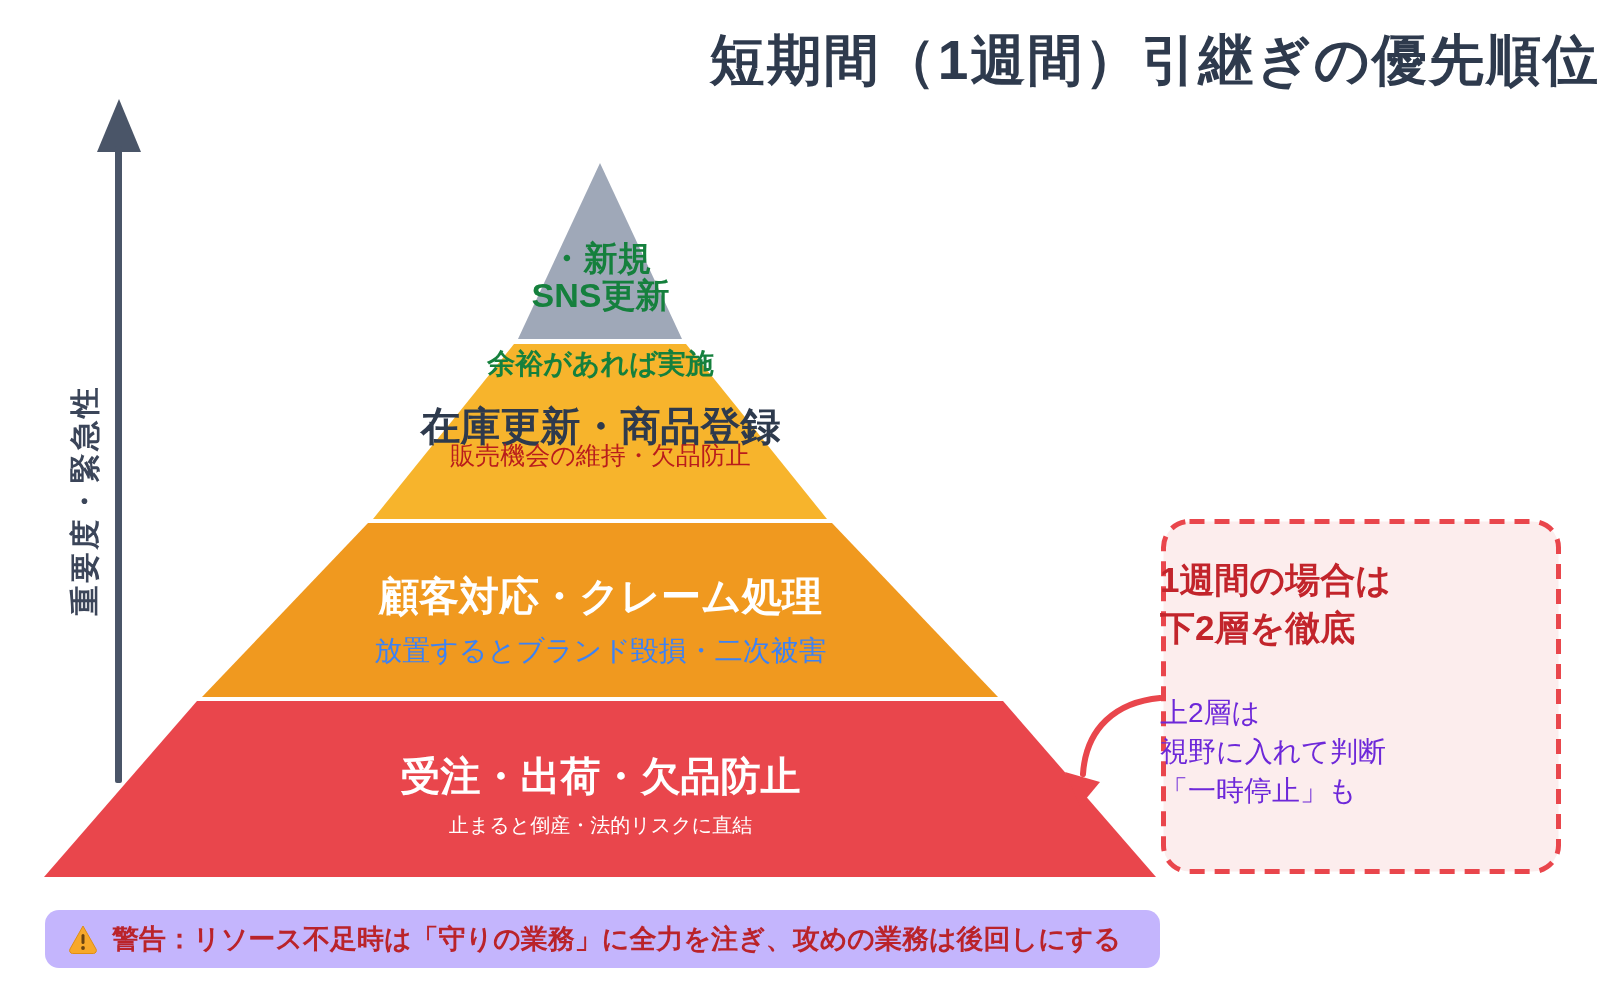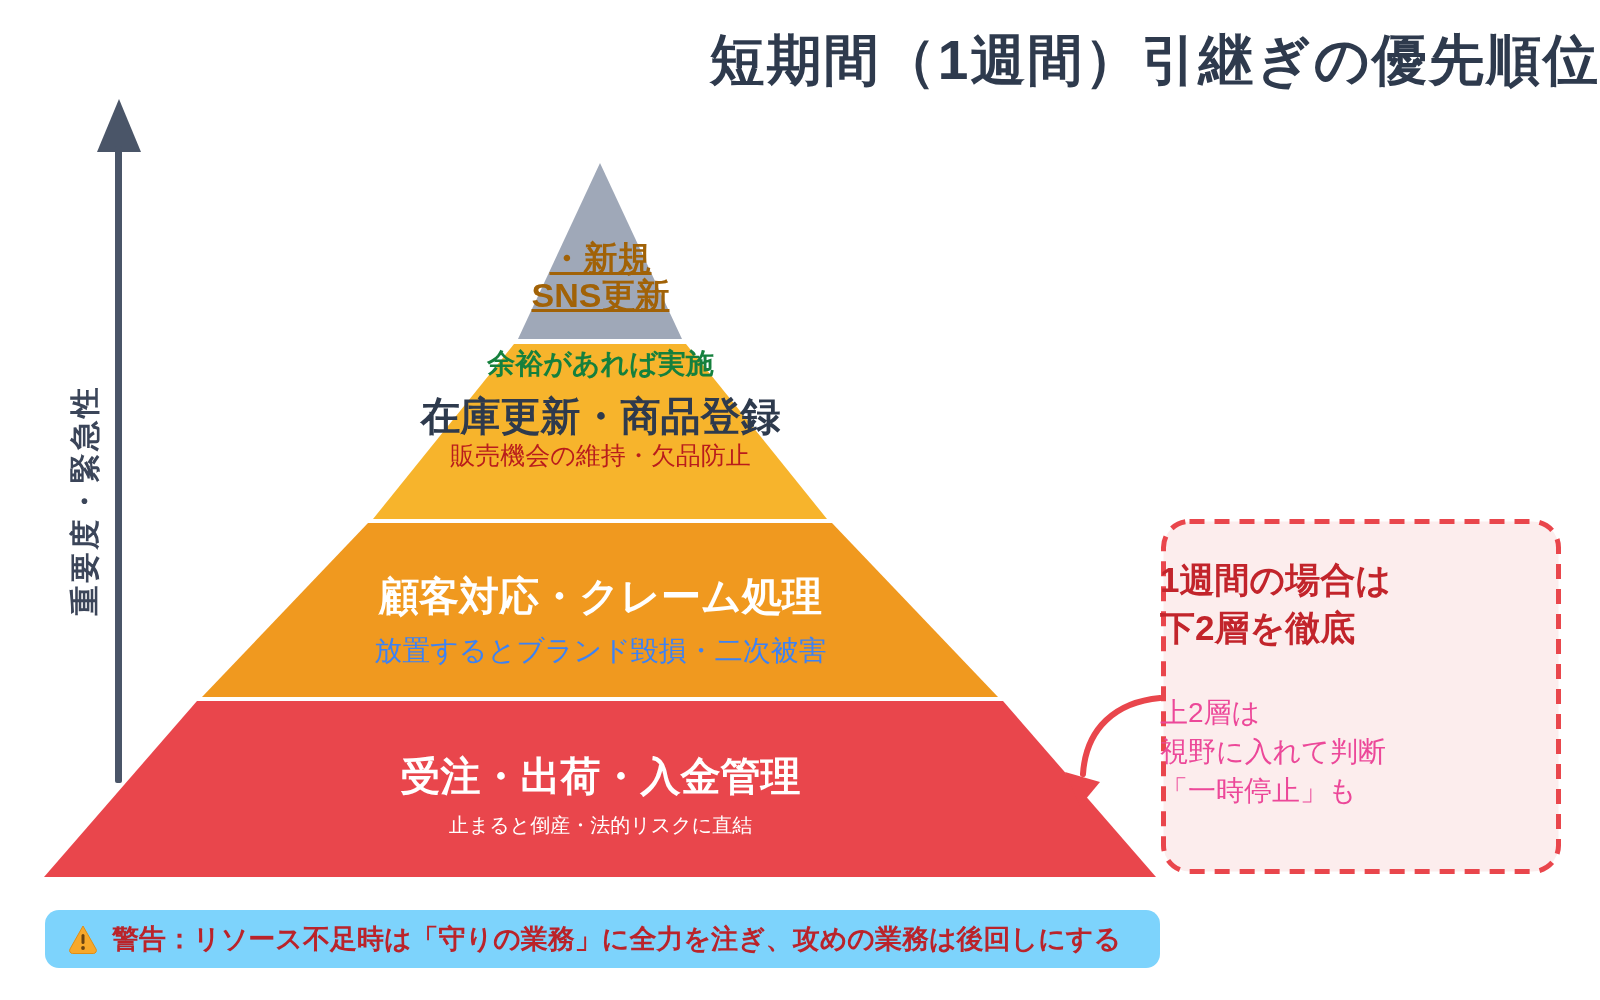--- a/index.html
+++ b/index.html
@@ -36,40 +36,40 @@
   .layer{position:absolute;left:0;width:1113px;}
   .l1{top:0;height:176px;background:#9FA8B8;
       clip-path:polygon(556px 0px,638px 176px,474px 176px);}
   .l2{top:181px;height:175px;background:#F7B42C;
       clip-path:polygon(470px 0px,642px 0px,783px 175px,329px 175px);}
   .l3{top:360px;height:174px;background:#F0991F;
       clip-path:polygon(324px 0px,788px 0px,954px 174px,158px 174px);}
   .l4{top:538px;height:176px;background:#E9464C;
       clip-path:polygon(153px 0px,959px 0px,1112px 176px,0px 176px);}
   .ptxt{position:absolute;left:0;width:1113px;text-align:center;white-space:nowrap;}
-  .t-top{top:77px;font-size:34px;font-weight:800;color:#a16207;line-height:37px;text-decoration:underline;}
+  .t-top{top:77px;font-size:34px;font-weight:800;color:#15803d;line-height:37px;}
   .note-gray{top:182px;font-size:28px;font-weight:700;color:#15803d;}
-  .t2{top:226px;font-size:40px;font-weight:800;color:#2E3A4D;}
+  .t2{top:236px;font-size:40px;font-weight:800;color:#2E3A4D;}
   .s2{top:276px;font-size:25px;font-weight:500;color:#b91c1c;}
   .t3{top:406px;font-size:40px;font-weight:800;color:#ffffff;}
   .s3{top:469px;font-size:28px;font-weight:500;color:#3b82f6;}
   .t4{top:586px;font-size:40px;font-weight:800;color:#ffffff;}
   .s4{top:649px;font-size:20px;font-weight:500;color:#ffffff;}
   
   .callout{position:absolute;left:1160px;top:518px;width:402px;height:357px;}
   .callout svg{position:absolute;left:0;top:0;}
   .co-txt{position:absolute;left:0;width:402px;text-align:left;white-space:nowrap;}
   .co-title{top:38px;font-size:35px;font-weight:800;color:#C2242B;line-height:48px;}
-  .co-body{top:175px;font-size:28px;font-weight:500;color:#ec4899;line-height:39px;}
+  .co-body{top:175px;font-size:28px;font-weight:500;color:#6d28d9;line-height:39px;}
   
   .connector{position:absolute;left:1020px;top:640px;width:200px;height:200px;}
   
   .banner{
     position:absolute;left:45px;top:910px;width:1115px;height:58px;
-    background:#7dd3fc;border-radius:14px;
+    background:#c4b5fd;border-radius:14px;
     display:flex;align-items:center;box-sizing:border-box;padding-left:22px;
   }
   .banner .w-icon{width:32px;height:32px;margin-right:13px;flex:0 0 auto;}
   .banner .w-text{font-size:27px;font-weight:800;color:#BA232A;white-space:nowrap;}
 </style>
 </head>
 <body>
 
 <div class="page-title">短期間（1週間）引継ぎの優先順位</div>
 
@@ -88,21 +88,21 @@
     <div>SNS更新</div>
   </div>
   <div class="ptxt note-gray">余裕があれば実施</div>
 
   <div class="ptxt t2">在庫更新・商品登録</div>
   <div class="ptxt s2">販売機会の維持・欠品防止</div>
 
   <div class="ptxt t3">顧客対応・クレーム処理</div>
   <div class="ptxt s3">放置するとブランド毀損・二次被害</div>
 
-  <div class="ptxt t4">受注・出荷・入金管理</div>
+  <div class="ptxt t4">受注・出荷・欠品防止</div>
   <div class="ptxt s4">止まると倒産・法的リスクに直結</div>
 </div>
 
 <svg class="connector" viewBox="0 0 200 200" aria-hidden="true">
   <path d="M140 58 C 96 62 66 88 63 134" fill="none" stroke="#E9464C" stroke-width="6" stroke-linecap="round"></path>
   <polygon points="60,166 45,132 80,142" fill="#E9464C"></polygon>
 </svg>
 
 <div class="callout">
   <svg width="402" height="357" viewBox="0 0 402 357" aria-hidden="true">

